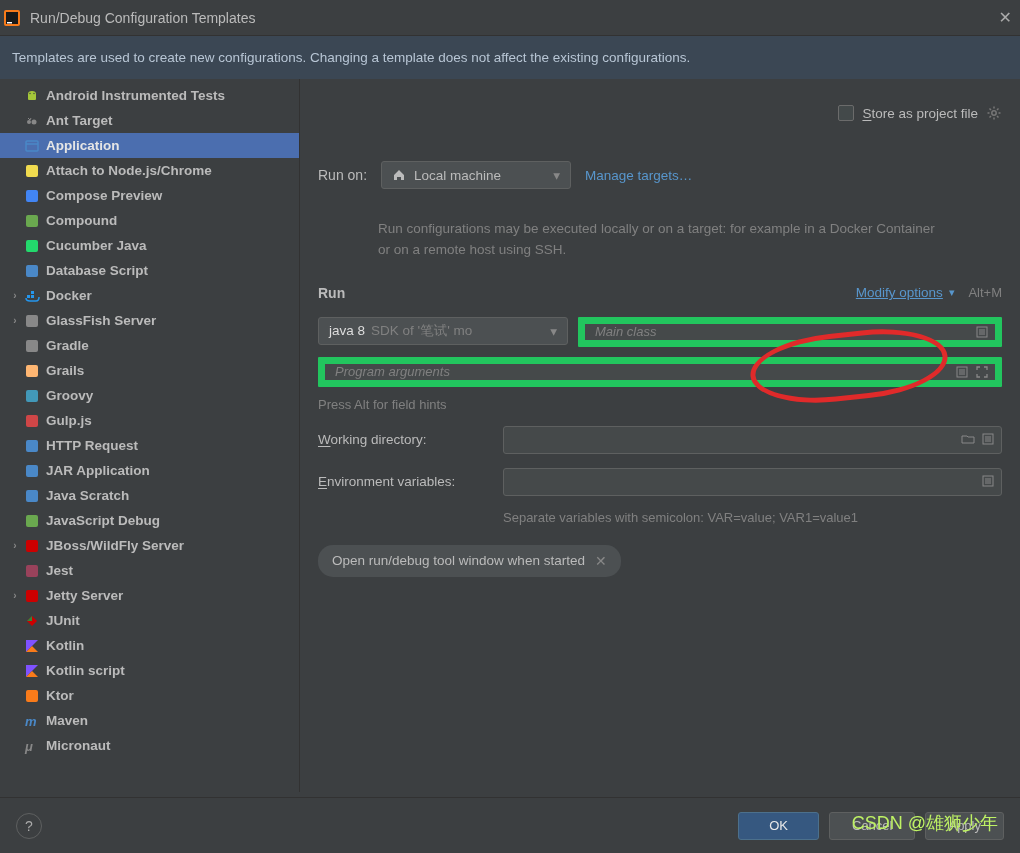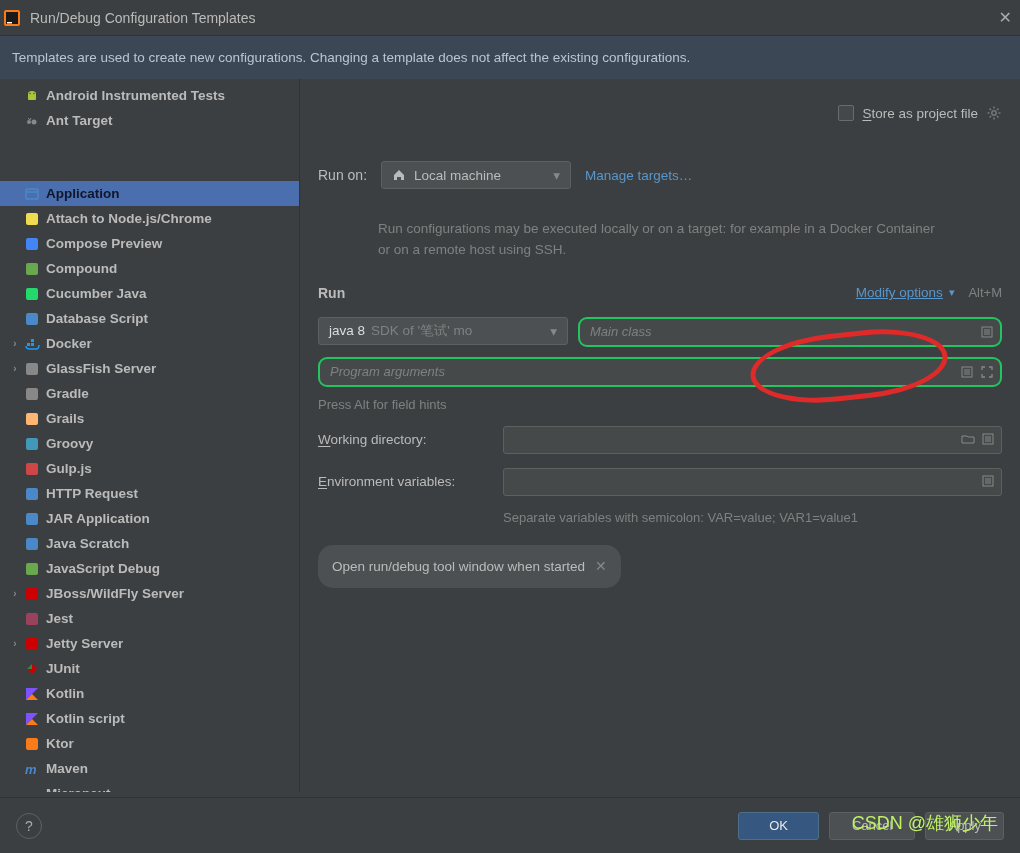--- a/index.html
+++ b/index.html
@@ -46,21 +46,21 @@
   height: 25px;
   padding-left: 8px;
   color: #bbbbbb;
   font-weight: 600;
   font-size: 13.5px;
   cursor: pointer;
   white-space: nowrap;
 }
 .tree-item .expander { width: 14px; text-align: center; color: #888; font-size: 10px; }
 .tree-item .icon { width: 16px; height: 16px; margin: 0 6px 0 2px; display:flex; align-items:center; justify-content:center; }
-.tree-item.selected { background: #4b6eaf; color: #0f172a; margin-top: 48px; }
+.tree-item.selected { background: #4b6eaf; color: #e5e5e5; }
 
 .main {
   flex: 1;
   padding: 26px 18px 10px 18px;
   overflow: hidden;
 }
 .store-row { display: flex; justify-content: flex-end; align-items:center; margin-bottom: 40px; }
 .store-row label { display:flex; align-items:center; color:#bbb; font-size:13.5px; }
 .chk { width:16px; height:16px; border:1px solid #6b6b6b; border-radius:2px; margin-right:8px; background:#43494a; }
 .gear { margin-left: 8px; color:#777; }
@@ -82,21 +82,21 @@
   max-width: 560px;
 }
 
 .section-row { display:flex; align-items:center; justify-content:space-between; margin-bottom:16px; }
 .section-title { color:#bbb; font-size:14px; font-weight:600; }
 .modify { display:flex; align-items:center; gap:6px; position:relative; }
 .shortcut { color:#808080; margin-left:8px; }
 
 .field-row { display:flex; gap:10px; margin-bottom:10px; }
 .input {
-  background:#45494a; border:2px solid #22c55e; border-radius:9px;
+  background:#45494a; border:7px solid #22c55e; border-radius:1px;
   height:30px; display:flex; align-items:center; padding:0 10px;
   color:#bbb; font-size:13px; flex:1;
   position:relative;
 }
 .input.placeholder { color:#808080; font-style: italic; }
 .input .end-icons { position:absolute; right:6px; display:flex; gap:6px; color:#888; }
 .java-combo { width: 250px; flex: 0 0 250px; justify-content:flex-start; }
 .java-combo .j8 { color:#ddd; margin-right:6px; font-style:normal; }
 .hint { color:#808080; font-size:13px; margin: 4px 0 14px 0; }
 
@@ -104,21 +104,21 @@
 .form-label { width:185px; color:#bbb; font-size:13.5px; }
 .form-input {
   flex:1; height:28px; background:#45494a; border:1px solid #5e6060;
   border-radius:3px; position:relative;
 }
 .form-input .end-icons { position:absolute; right:6px; top:5px; display:flex; gap:6px; color:#888; }
 .sep-hint { color:#808080; font-size:13px; margin-left:185px; margin-bottom:20px; }
 
 .chip {
   display:inline-flex; align-items:center;
-  background:#4c5052; border-radius:15px; height:43px;
+  background:#4c5052; border-radius:15px; height:32px;
   padding: 0 14px; color:#bbb; font-size:13.5px;
 }
 .chip .x { margin-left:10px; color:#888; font-size:14px; }
 
 .footer {
   position:absolute; bottom:0; left:0; right:0;
   height:56px; border-top:1px solid #323232;
   display:flex; align-items:center; padding: 0 16px;
   background:#3c3f41;
 }

